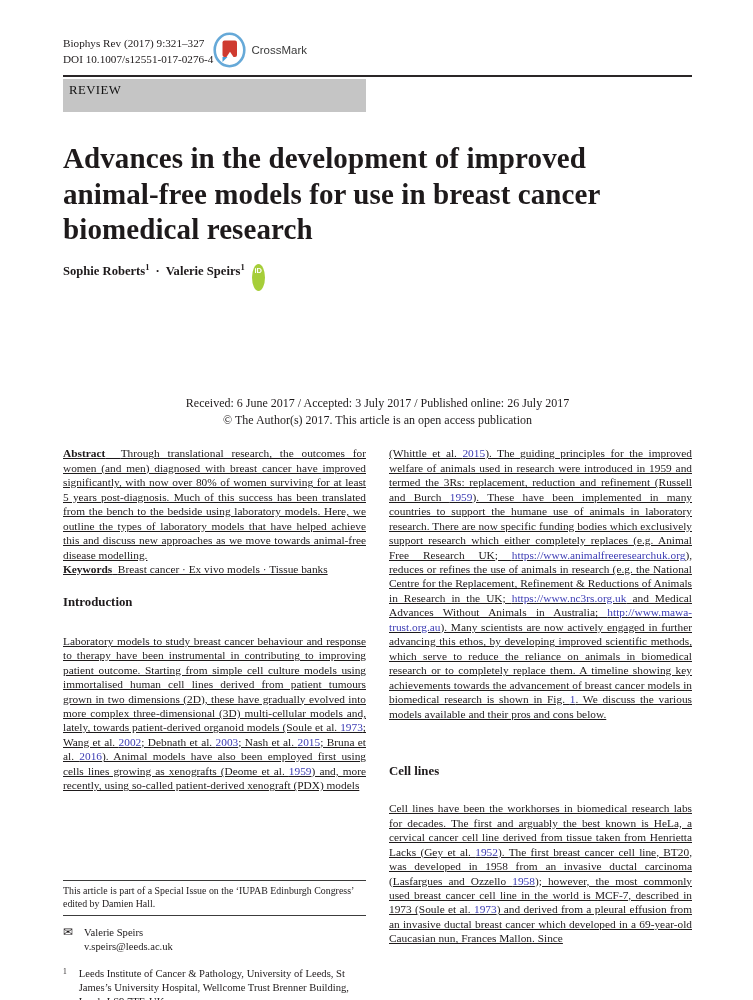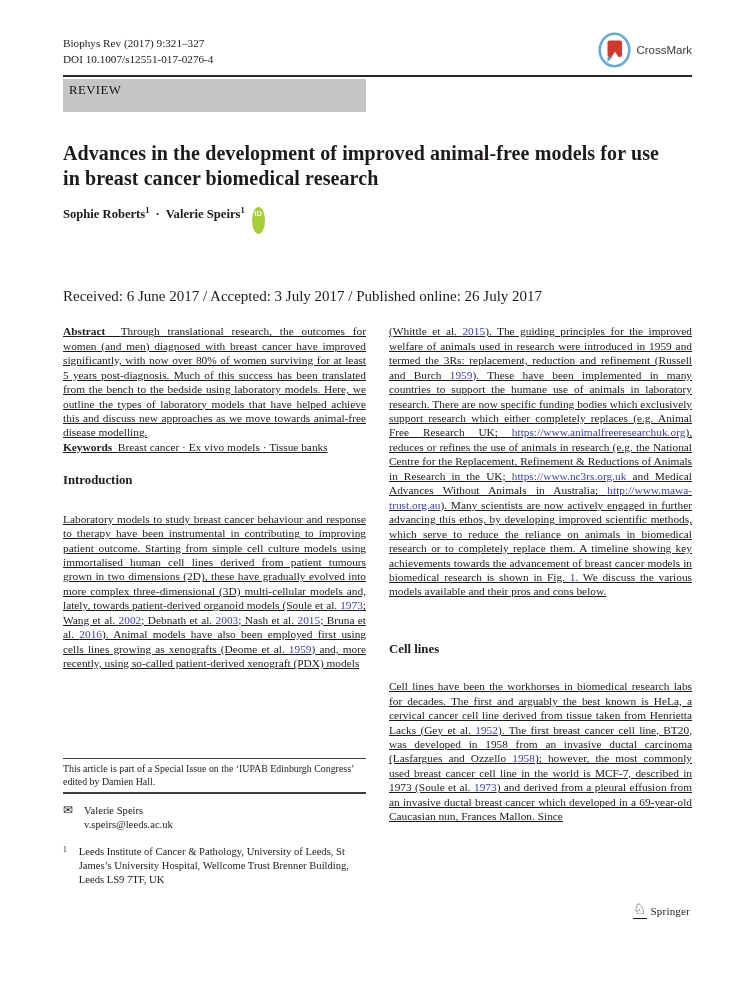--- a/index.html
+++ b/index.html
@@ -10,45 +10,45 @@
   }
   html,body{margin:0;padding:0;background:#ffffff;}
   .page{
     width:753px;height:1000px;box-sizing:border-box;
     padding:36px 61px 0 63px;
     background:#fff;position:relative;
     font-family:"Liberation Serif", serif;
     color:var(--ink);
   }
   
-  .head-row{display:flex;justify-content:space-between;align-items:flex-start;}
+  .head-row{display:flex;justify-content:flex-start;align-items:flex-start;}
   .cite-block{font-size:11.2px;line-height:1.4;}
   .crossmark{display:flex;align-items:center;gap:5px;margin-top:-4px;cursor:pointer;}
   .crossmark-label{font-family:"Liberation Sans", sans-serif;font-size:11.5px;color:#3a3a3a;}
   .rule{height:2.2px;background:#2a2627;margin-top:7px;}
   .banner{
     width:291px;background:var(--banner-gray);
     font-size:12.8px;letter-spacing:.4px;
     padding:4px 6px 14px 6px;margin-top:2px;color:#111;
   }
   
   h1.title{
-    font-size:20px;line-height:1.22;font-weight:bold;margin:29px 0 0 0;
+    font-size:29px;line-height:1.22;font-weight:bold;margin:29px 0 0 0;
     max-width:604px;letter-spacing:.1px;
   }
   .authors{margin-top:17px;font-size:12.6px;font-weight:bold;display:flex;align-items:flex-start;gap:4px;}
   .authors sup{font-size:8.5px;vertical-align:super;line-height:0;}
   .author-sep{margin:0 2px;}
   .orcid{
     display:inline-block;width:13px;height:27px;border-radius:50%;
     background:var(--orcid-green);color:#fff;
     font-family:"Liberation Sans", sans-serif;font-size:7.5px;font-weight:bold;
     text-align:center;line-height:13px;margin-left:3px;cursor:pointer;
   }
-  .dates{margin-top:52px;font-size:15px;line-height:1.42;}
+  .dates{margin-top:104px;font-size:12px;line-height:1.42;text-align:center;}
   
   .columns{display:flex;gap:23px;margin-top:17px;min-height:562px;}
   .col{width:303px;font-size:11.35px;line-height:1.275;text-align:justify;}
   .col p{margin:0;text-decoration:underline;}
   .col-left{display:flex;flex-direction:column;}
   .b{font-weight:bold;}
   .keywords{margin-top:13px;text-align:left;}
   .sec-heading{font-size:12.8px;font-weight:bold;margin-top:18px;text-align:left;}
   .intro-para{margin-top:23px !important;}
   .link{color:var(--link);cursor:pointer;word-break:break-word;}
@@ -101,20 +101,21 @@
 
   <div class="authors">
     <span><span>Sophie Roberts</span><sup>1</sup></span>
     <span class="author-sep">·</span>
     <span><span>Valerie Speirs</span><sup>1</sup></span>
     <span class="orcid">iD</span>
   </div>
 
   <div class="dates">
     <div>Received: 6 June 2017 / Accepted: 3 July 2017 / Published online: 26 July 2017</div>
+    <div>© The Author(s) 2017. This article is an open access publication</div>
   </div>
 
   <div class="columns">
 
     <div class="col col-left">
       <p><span class="b">Abstract</span>&nbsp; <span>Through translational research, the outcomes for women (and men) diagnosed with breast cancer have improved significantly, with now over 80% of women surviving for at least 5 years post-diagnosis. Much of this success has been translated from the bench to the bedside using laboratory models. Here, we outline the types of laboratory models that have helped achieve this and discuss new approaches as we move towards animal-free disease modelling.</span></p>
 
       <p class="keywords"><span class="b">Keywords</span>&nbsp; <span>Breast cancer · Ex vivo models · Tissue banks</span></p>
 
       <div class="sec-heading">Introduction</div>

